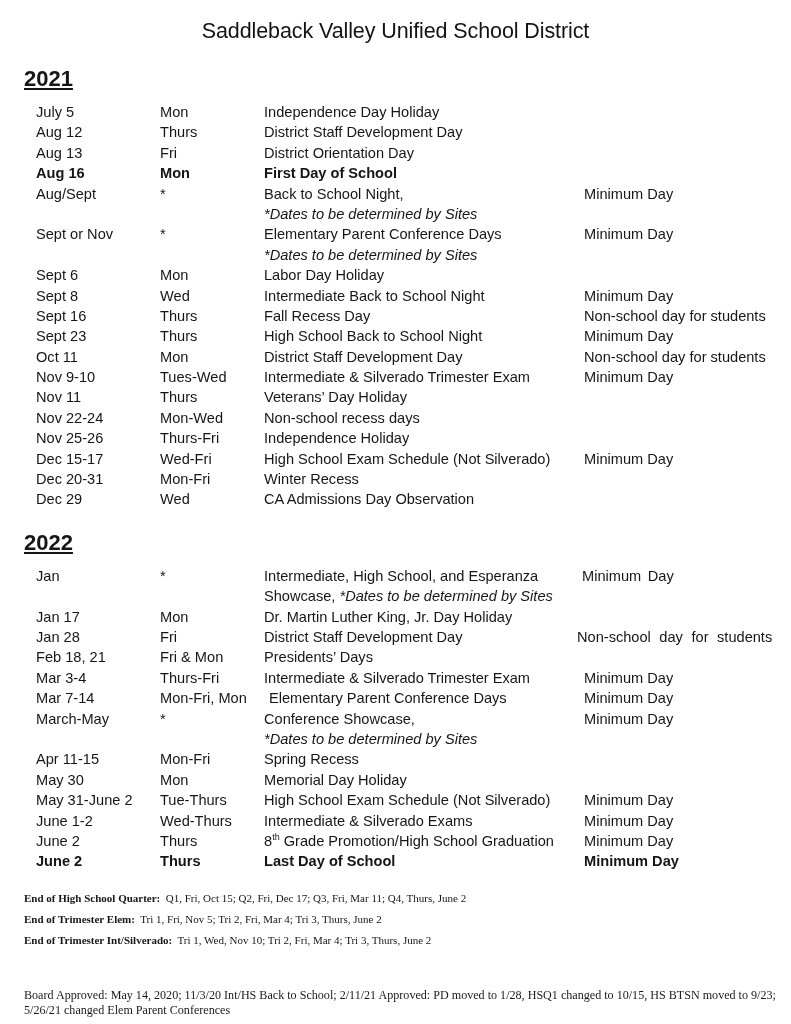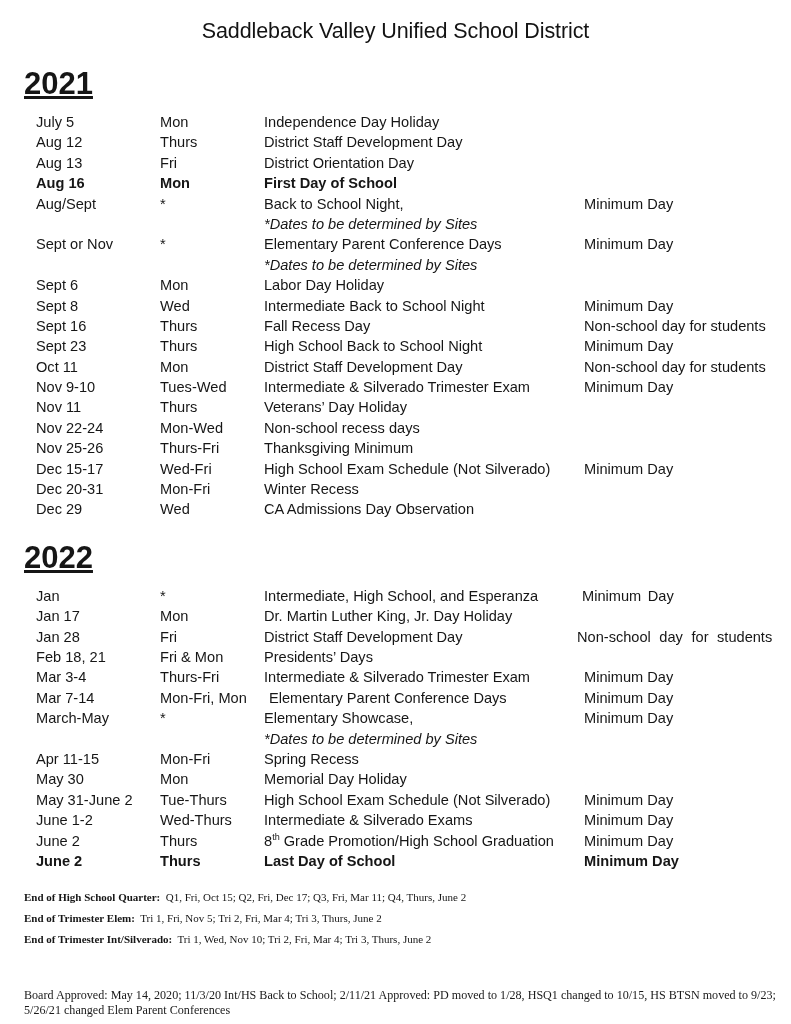--- a/index.html
+++ b/index.html
@@ -28,21 +28,21 @@
     text-align: center;
   }
   .title-line {
     font-size: 21.5px;
     line-height: 28px;
     letter-spacing: -0.1px;
     color: #131313;
   }
   
   .year-heading {
-    font-size: 31px;
+    font-size: 22px;
     font-weight: bold;
     text-decoration: underline;
     margin-left: 24px;
     letter-spacing: 0px;
   }
   #year-2021-heading { margin-top: 21px; }
   #year-2022-heading { margin-top: 20px; }
 
   
   .rows {
@@ -198,21 +198,21 @@
           <span class="c-desc">Veterans’ Day Holiday</span>
         </div>
         <div class="row">
           <span class="c-date">Nov 22-24</span>
           <span class="c-day">Mon-Wed</span>
           <span class="c-desc">Non-school recess days</span>
         </div>
         <div class="row">
           <span class="c-date">Nov 25-26</span>
           <span class="c-day">Thurs-Fri</span>
-          <span class="c-desc">Thanksgiving Minimum</span>
+          <span class="c-desc">Independence Holiday</span>
         </div>
         <div class="row">
           <span class="c-date">Dec 15-17</span>
           <span class="c-day">Wed-Fri</span>
           <span class="c-desc">High School Exam Schedule (Not Silverado)</span>
           <span class="c-note">Minimum Day</span>
         </div>
         <div class="row">
           <span class="c-date">Dec 20-31</span>
           <span class="c-day">Mon-Fri</span>
@@ -225,20 +225,23 @@
         </div>
       </div>
       <div class="year-heading" id="year-2022-heading">2022</div>
       <div class="rows">
         <div class="row note-left-570">
           <span class="c-date">Jan</span>
           <span class="c-day">*</span>
           <span class="c-desc">Intermediate, High School, and Esperanza</span>
           <span class="c-note">Minimum Day</span>
         </div>
+        <div class="subrow">
+          <span class="c-desc"><span class="plain">Showcase, </span><span>*Dates to be determined by Sites</span></span>
+        </div>
         <div class="row">
           <span class="c-date">Jan 17</span>
           <span class="c-day">Mon</span>
           <span class="c-desc">Dr. Martin Luther King, Jr. Day Holiday</span>
         </div>
         <div class="row note-left-565">
           <span class="c-date">Jan 28</span>
           <span class="c-day">Fri</span>
           <span class="c-desc">District Staff Development Day</span>
           <span class="c-note">Non-school day for students</span>
@@ -256,21 +259,21 @@
         </div>
         <div class="row indent-desc">
           <span class="c-date">Mar 7-14</span>
           <span class="c-day">Mon-Fri, Mon</span>
           <span class="c-desc">Elementary Parent Conference Days</span>
           <span class="c-note">Minimum Day</span>
         </div>
         <div class="row">
           <span class="c-date">March-May</span>
           <span class="c-day">*</span>
-          <span class="c-desc">Elementary Showcase,</span>
+          <span class="c-desc">Conference Showcase,</span>
           <span class="c-note">Minimum Day</span>
         </div>
         <div class="subrow">
           <span class="c-desc">*Dates to be determined by Sites</span>
         </div>
         <div class="row">
           <span class="c-date">Apr 11-15</span>
           <span class="c-day">Mon-Fri</span>
           <span class="c-desc">Spring Recess</span>
         </div>

